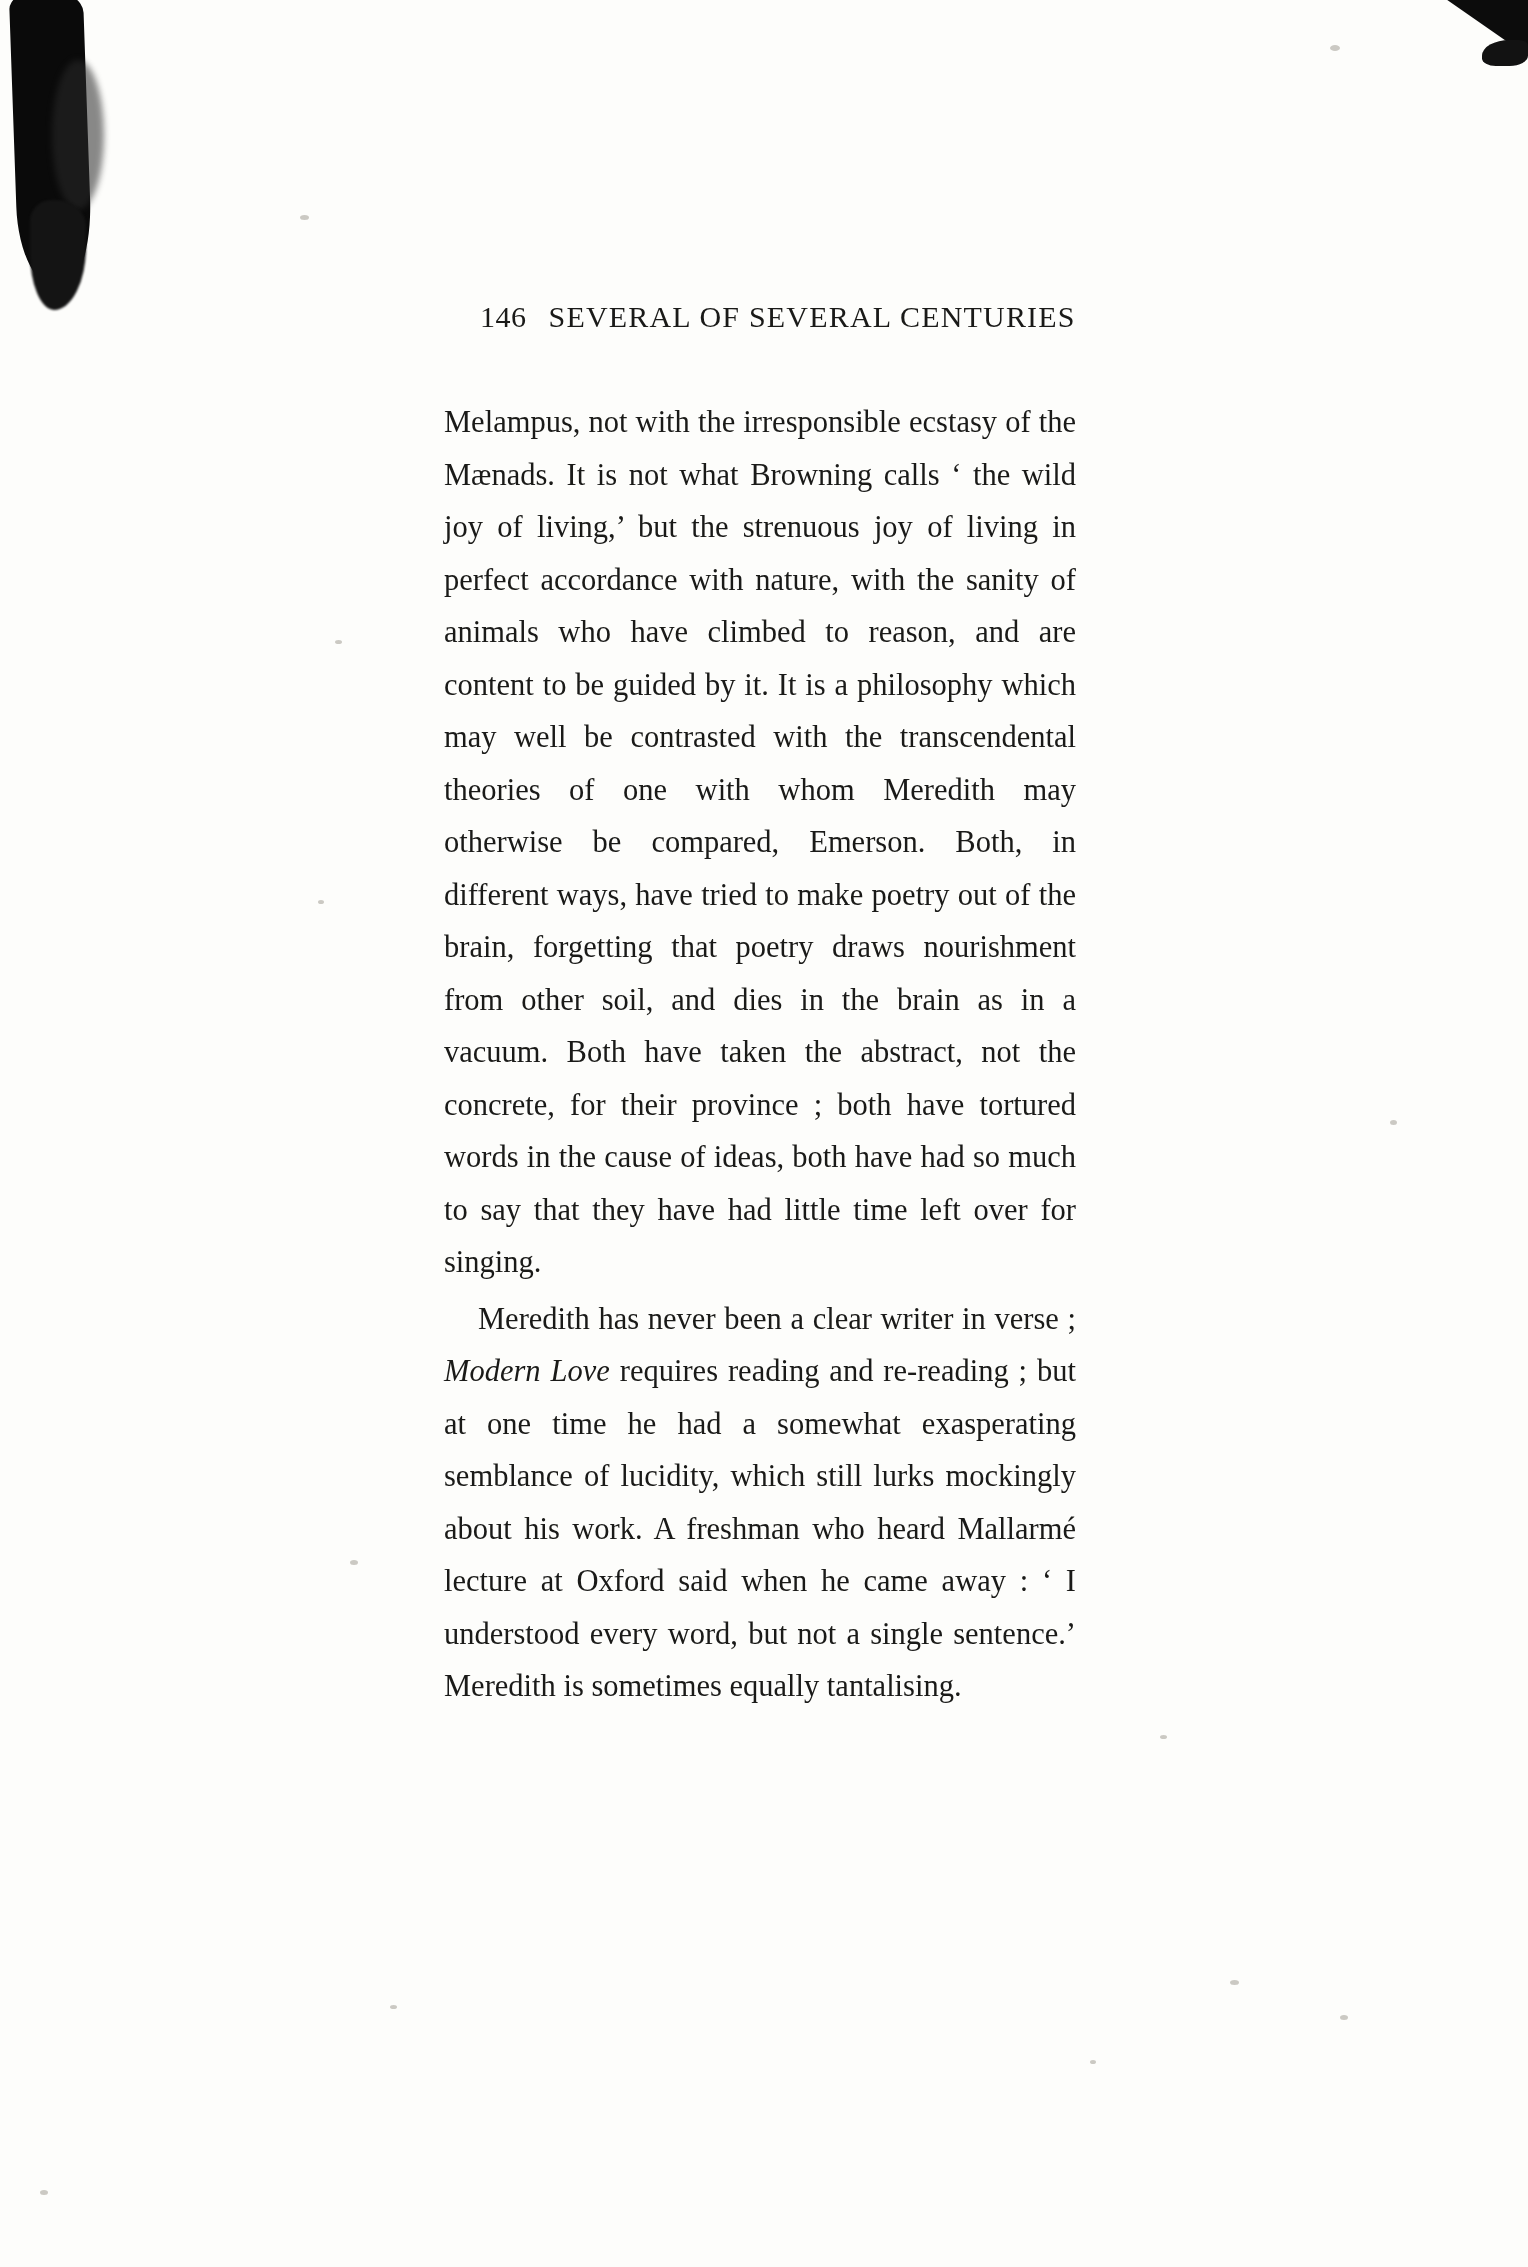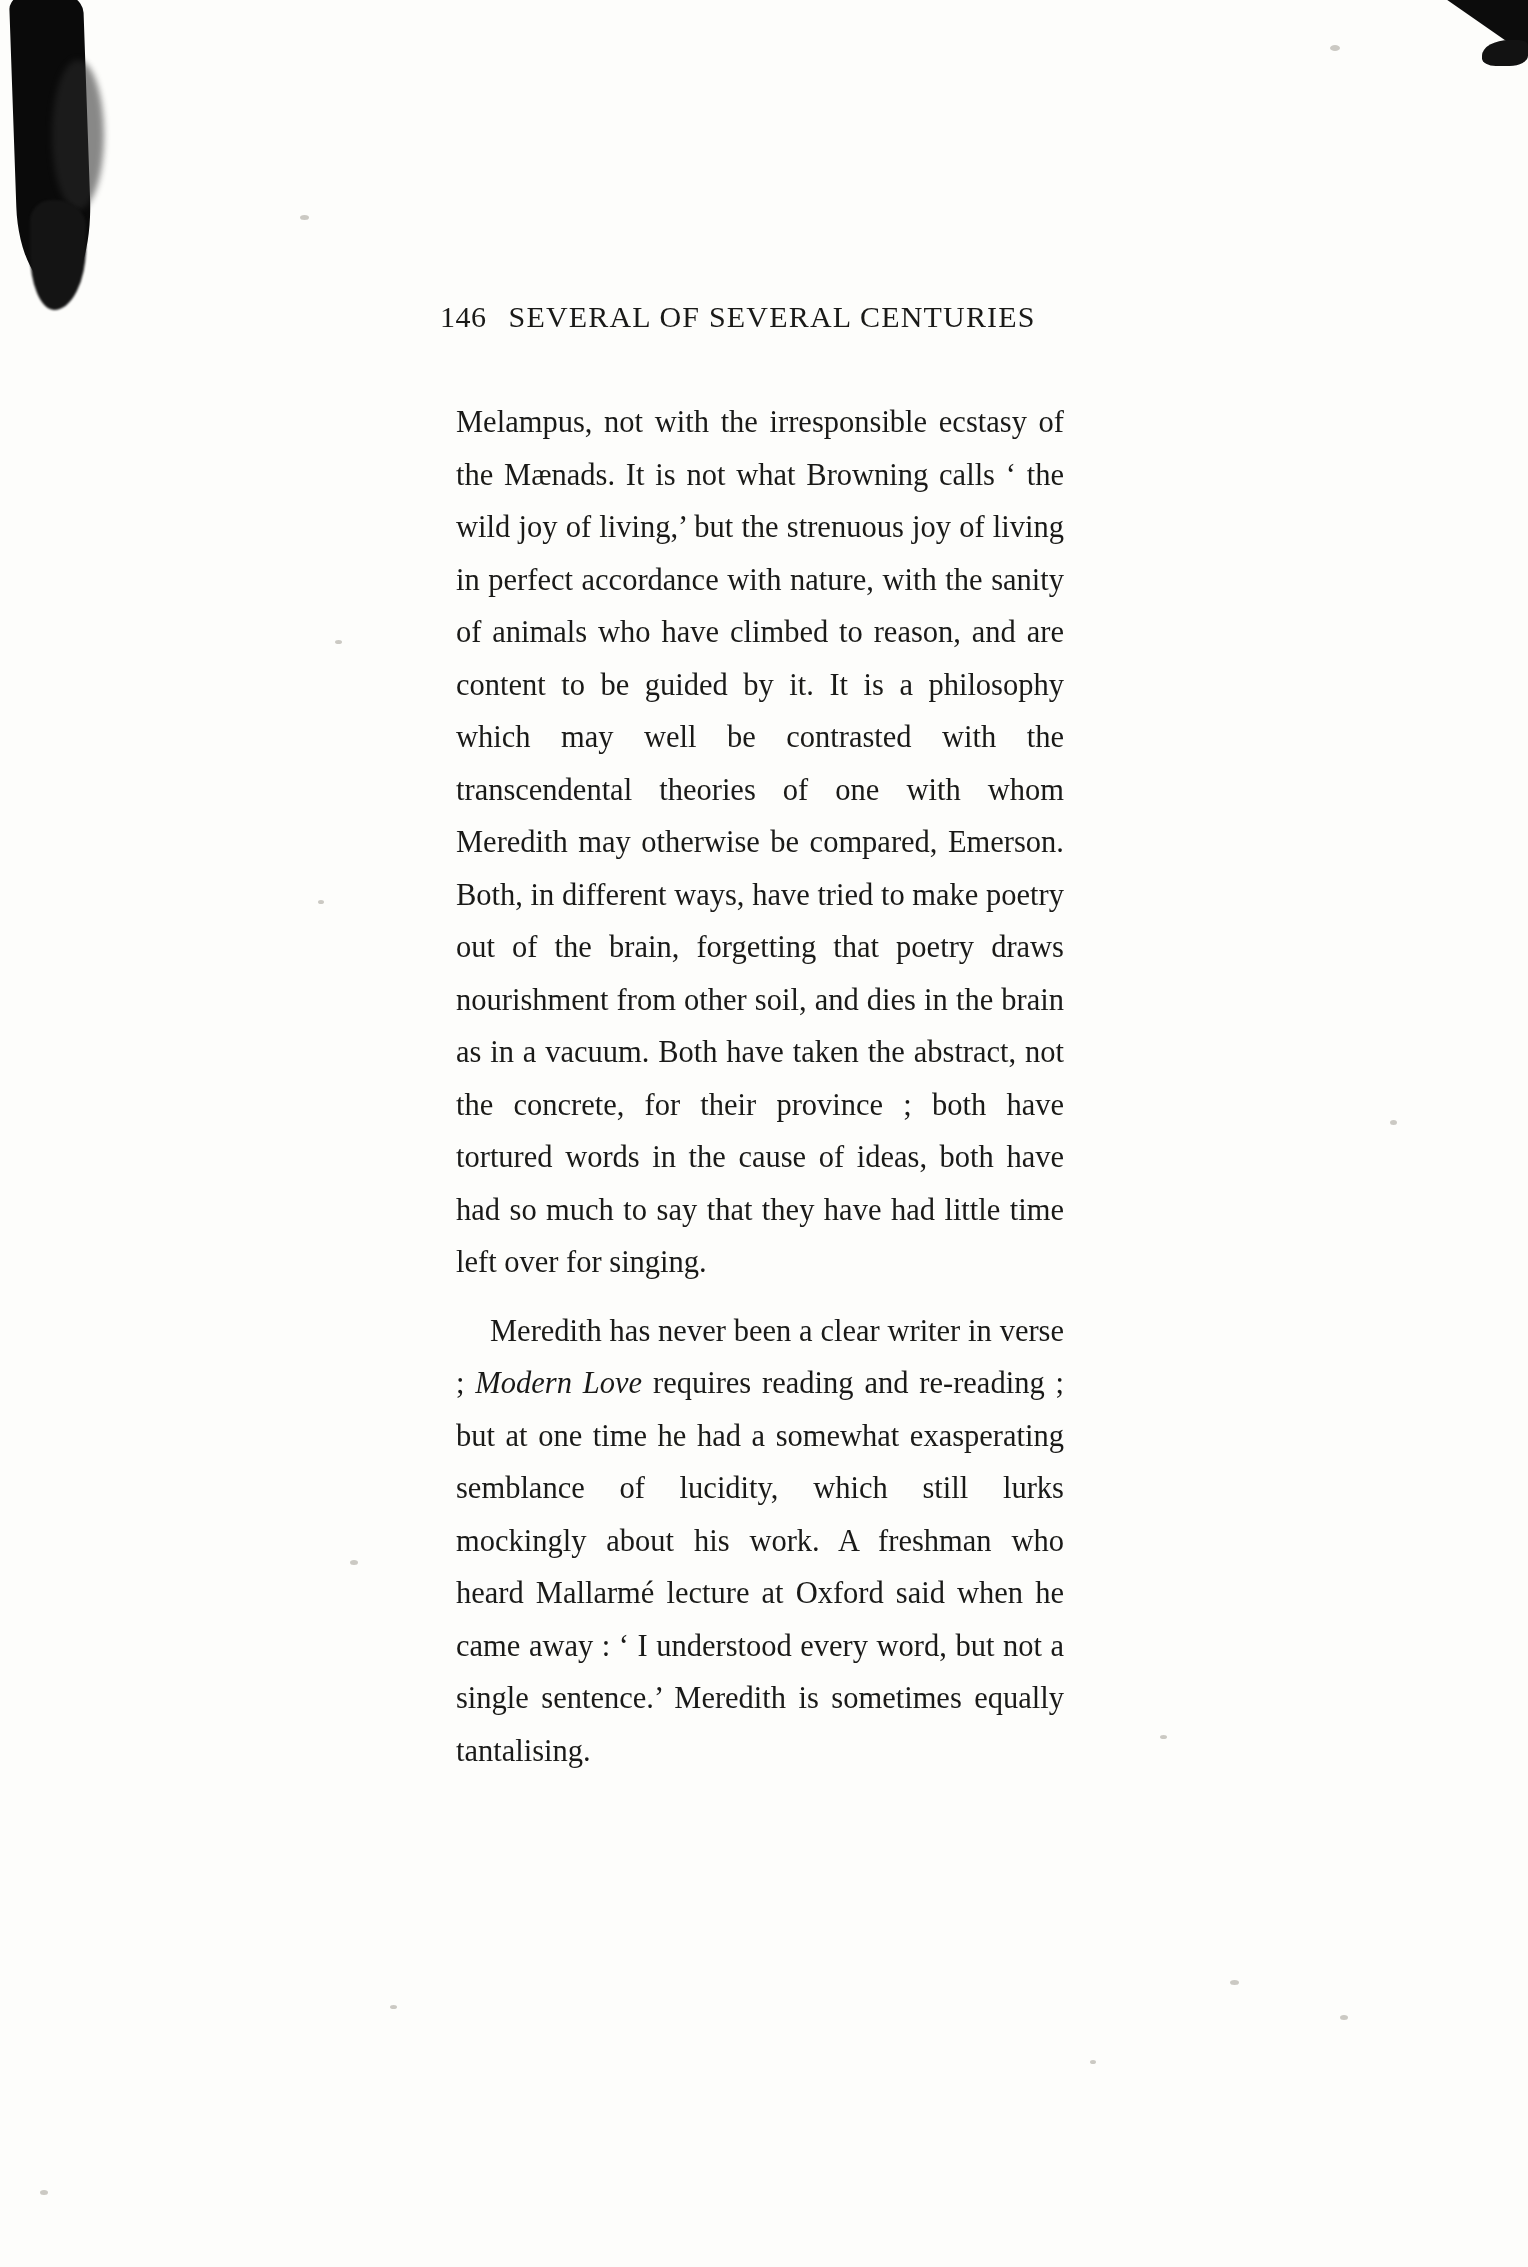--- a/index.html
+++ b/index.html
@@ -104,31 +104,32 @@
 
   #running-head {
     font-size: 30px;
     letter-spacing: .5px;
     white-space: nowrap;
     margin-bottom: 62px;
     font-family: "Liberation Serif", serif;
   }
   #running-head .folio {
     margin-right: 22px;
+    margin-left: 40px;
   }
   #running-head .title {
     letter-spacing: 1.2px;
   }
 
   .para {
     font-size: 30.5px;
     line-height: 52.5px;
     text-align: justify;
     text-justify: inter-word;
-    margin: 16px;
+    margin: 4px;
     hyphens: manual;
   }
   .para + .para {
     text-indent: 34px;
   }
   .para .ital {
     font-style: italic;
   }
 
   

